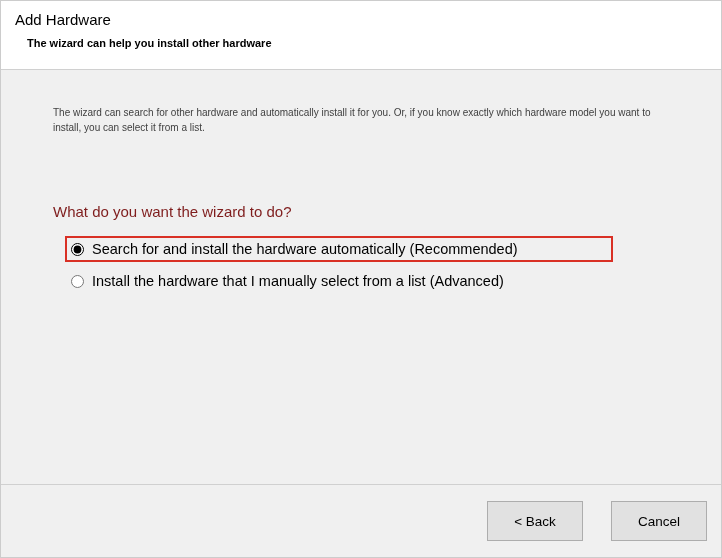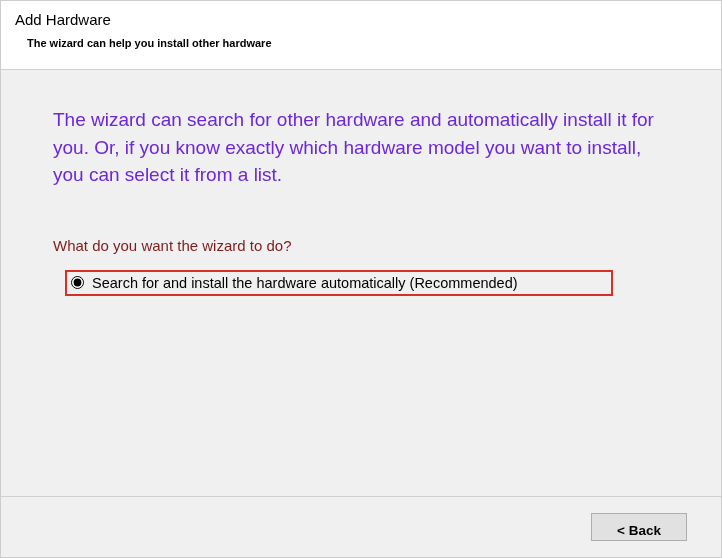--- a/index.html
+++ b/index.html
@@ -34,24 +34,24 @@
       color: #000;
       padding-left: 12px;
     }
     .content-area {
       flex: 1;
       background: #f0f0f0;
       padding: 36px 52px 20px 52px;
       border-bottom: 1px solid #d0d0d0;
     }
     .description {
-      font-size: 19px;
-      color: #6d28d9;
+      font-size: 10px;
+      color: #404040;
       line-height: 1.45;
-      margin-bottom: 48px;
+      margin-bottom: 68px;
     }
     .question {
       font-size: 15px;
       color: #7f1d1d;
       margin-bottom: 16px;
     }
     .option-row {
       display: flex;
       align-items: center;
       padding: 5px 6px;
@@ -76,28 +76,27 @@
     }
     .footer {
       background: #f0f0f0;
       padding: 16px 14px 16px 14px;
       display: flex;
       justify-content: flex-end;
       gap: 8px;
     }
     .btn {
       min-width: 96px;
-      height: 28px;
+      height: 40px;
       background: #e1e1e1;
       border: 1px solid #adadad;
       font-size: 13.5px;
       color: #000;
       cursor: pointer;
       padding: 9px 14px;
-      font-weight: bold;
     }
     .btn-primary {
       border: 2px solid #0078d7;
       background: #e1e1e1;
     }
     .footer .spacer {
       width: 12px;
     }
   </style>
 </head>
@@ -110,18 +109,23 @@
 
 <div class="content-area">
   <div class="description">The wizard can search for other hardware and automatically install it for you. Or, if you know exactly which hardware model you want to install, you can select it from a list.</div>
   <div class="question">What do you want the wizard to do?</div>
 
   <label class="option-row option-highlighted">
     <input type="radio" class="radio" name="wizard-choice" checked="" style="">
     <span class="option-label">Search for and install the hardware automatically (Recommended)</span>
   </label>
 
+  <label class="option-row">
+    <input type="radio" class="radio" name="wizard-choice" style="">
+    <span class="option-label">Install the hardware that I manually select from a list (Advanced)</span>
+  </label>
 </div>
 
 <div class="footer">
   <button class="btn">&lt; Back</button>
   <span class="spacer"></span>
+  <button class="btn">Cancel</button>
 </div>
 
 </body></html>

